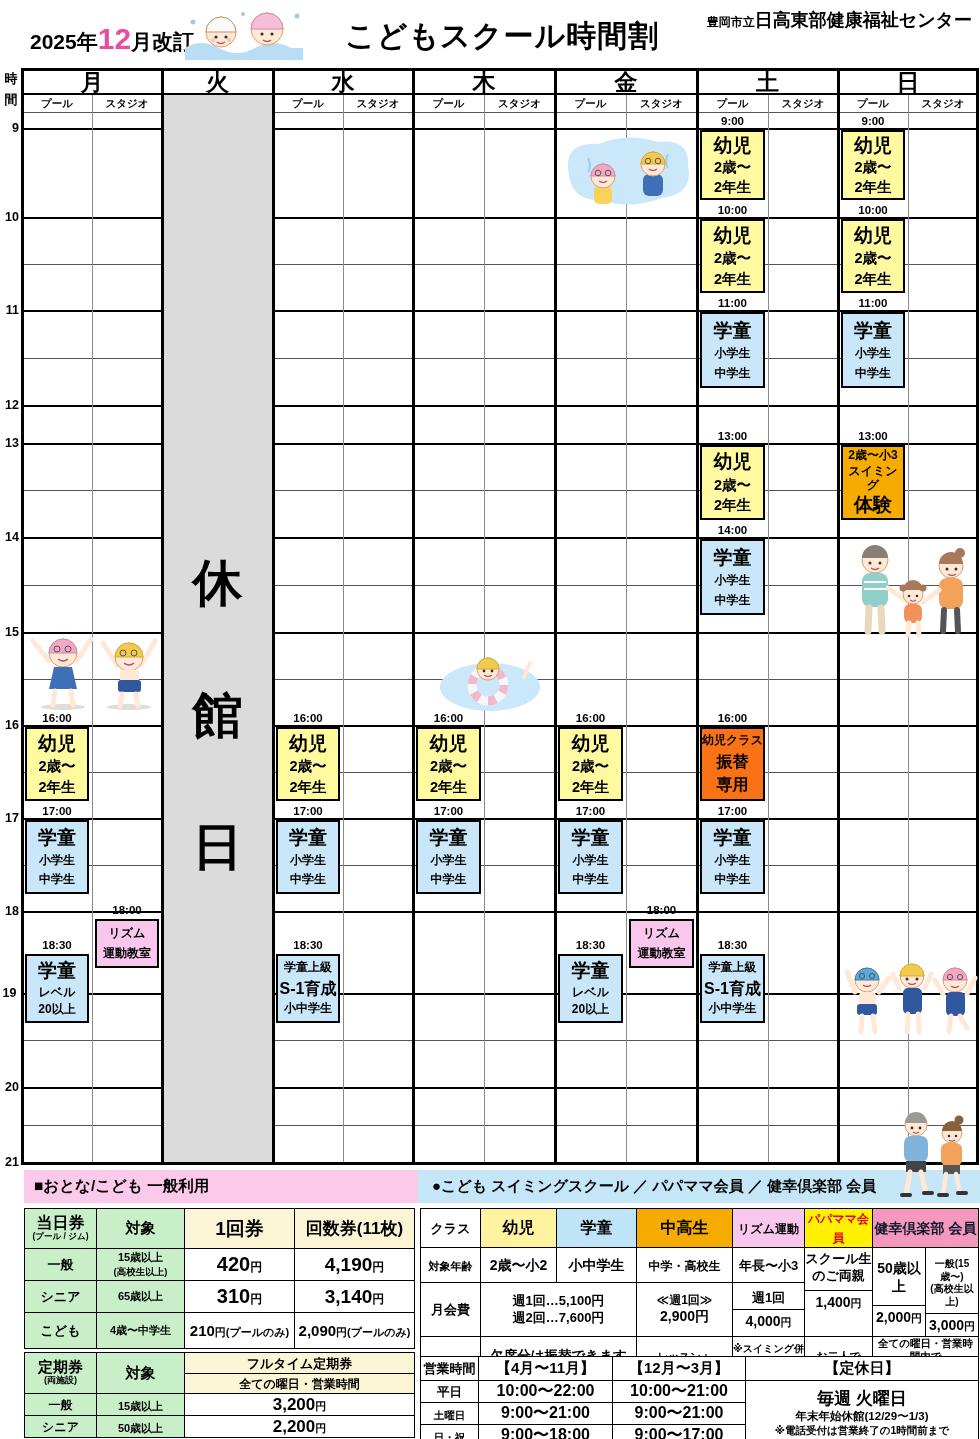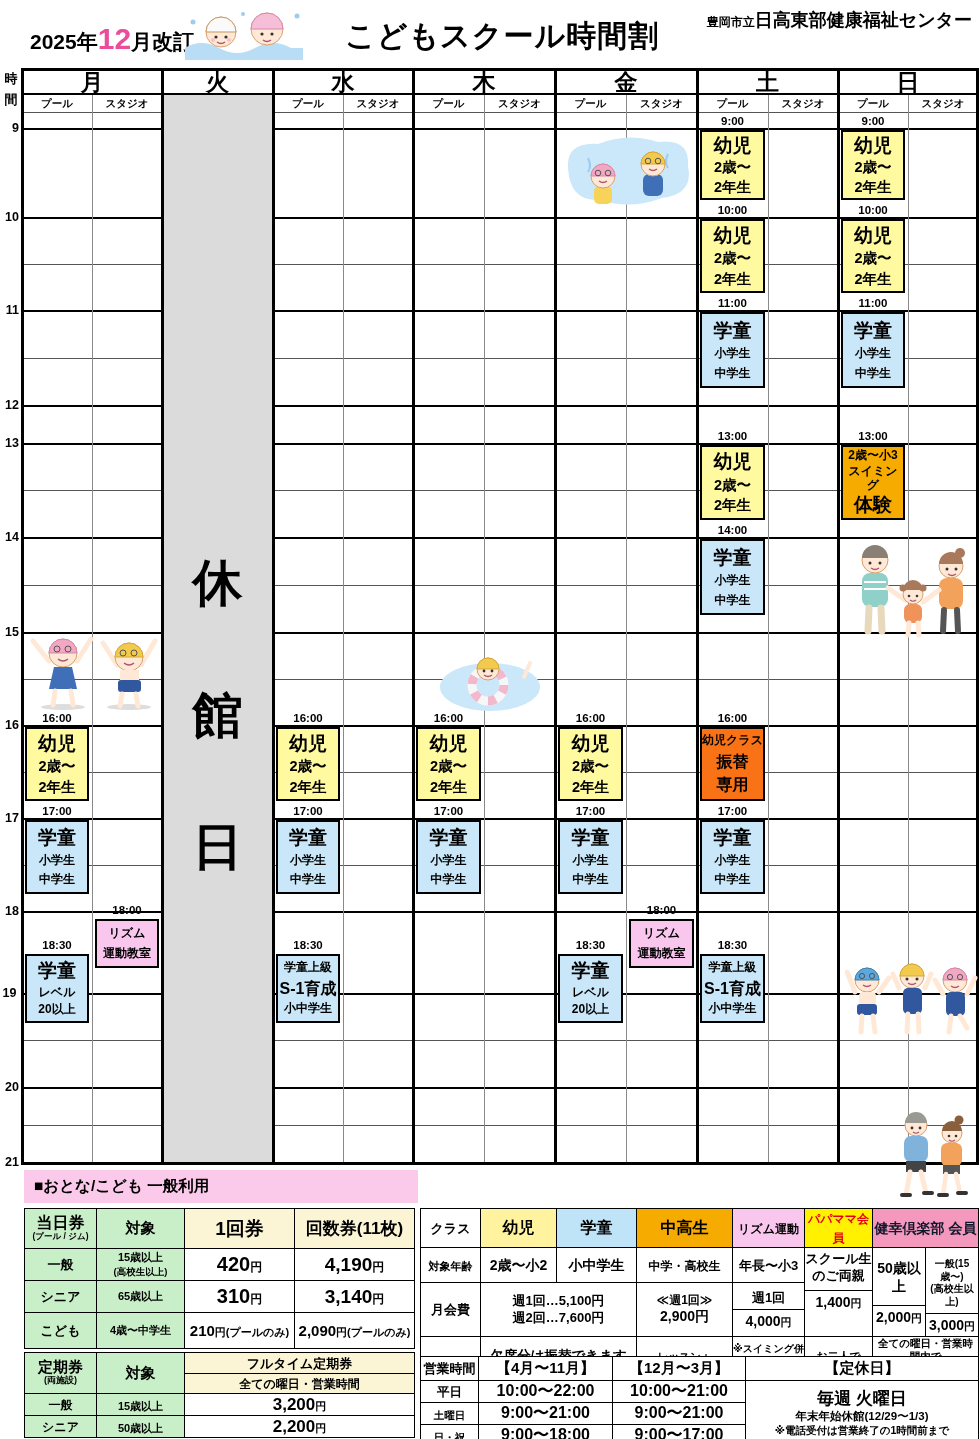--- a/index.html
+++ b/index.html
@@ -435,20 +435,23 @@
     <path d="M61,37 q3,2.5 6,0" stroke="#B05570" fill="none" stroke-width="1.2"></path>
     <rect x="53" y="40" width="21" height="23" rx="6" fill="#F3A25C"></rect>
     <rect x="55" y="62" width="17" height="9" fill="#555"></rect>
     <path d="M58,71 L55,92 M68,71 L72,90" stroke="#FFE9D6" stroke-width="4.5" stroke-linecap="round"></path>
     <path d="M51,92 h8 M70,90 h8" stroke="#333" stroke-width="4" stroke-linecap="round"></path>
   </svg>
 
   <div class="banner" id="banner-general" style="left: 24px; top: 1170px; width: 394px; height: 33px; padding-left: 10px; background: rgb(251, 201, 233);">
     <span>■おとな/こども 一般利用</span>
   </div>
+  <div class="banner" id="banner-school" style="left: 418px; top: 1170px; width: 562px; height: 33px; padding-left: 14px; font-size: 15px; background: rgb(197, 230, 247);">
+    <span>●こども スイミングスクール ／ パパママ会員 ／ 健幸倶楽部 会員</span>
+  </div>
 
   <div id="tables" class="abs" style="left:0;top:1203px;width:980px;height:236px;">
       <table class="ptable" style="left: 24px; top: 5px; width: 390px;">
         <colgroup>
           <col style="width: 72px;">
           <col style="width: 88px;">
           <col style="width: 110px;">
           <col style="width: 120px;">
         </colgroup>
         <tbody>

